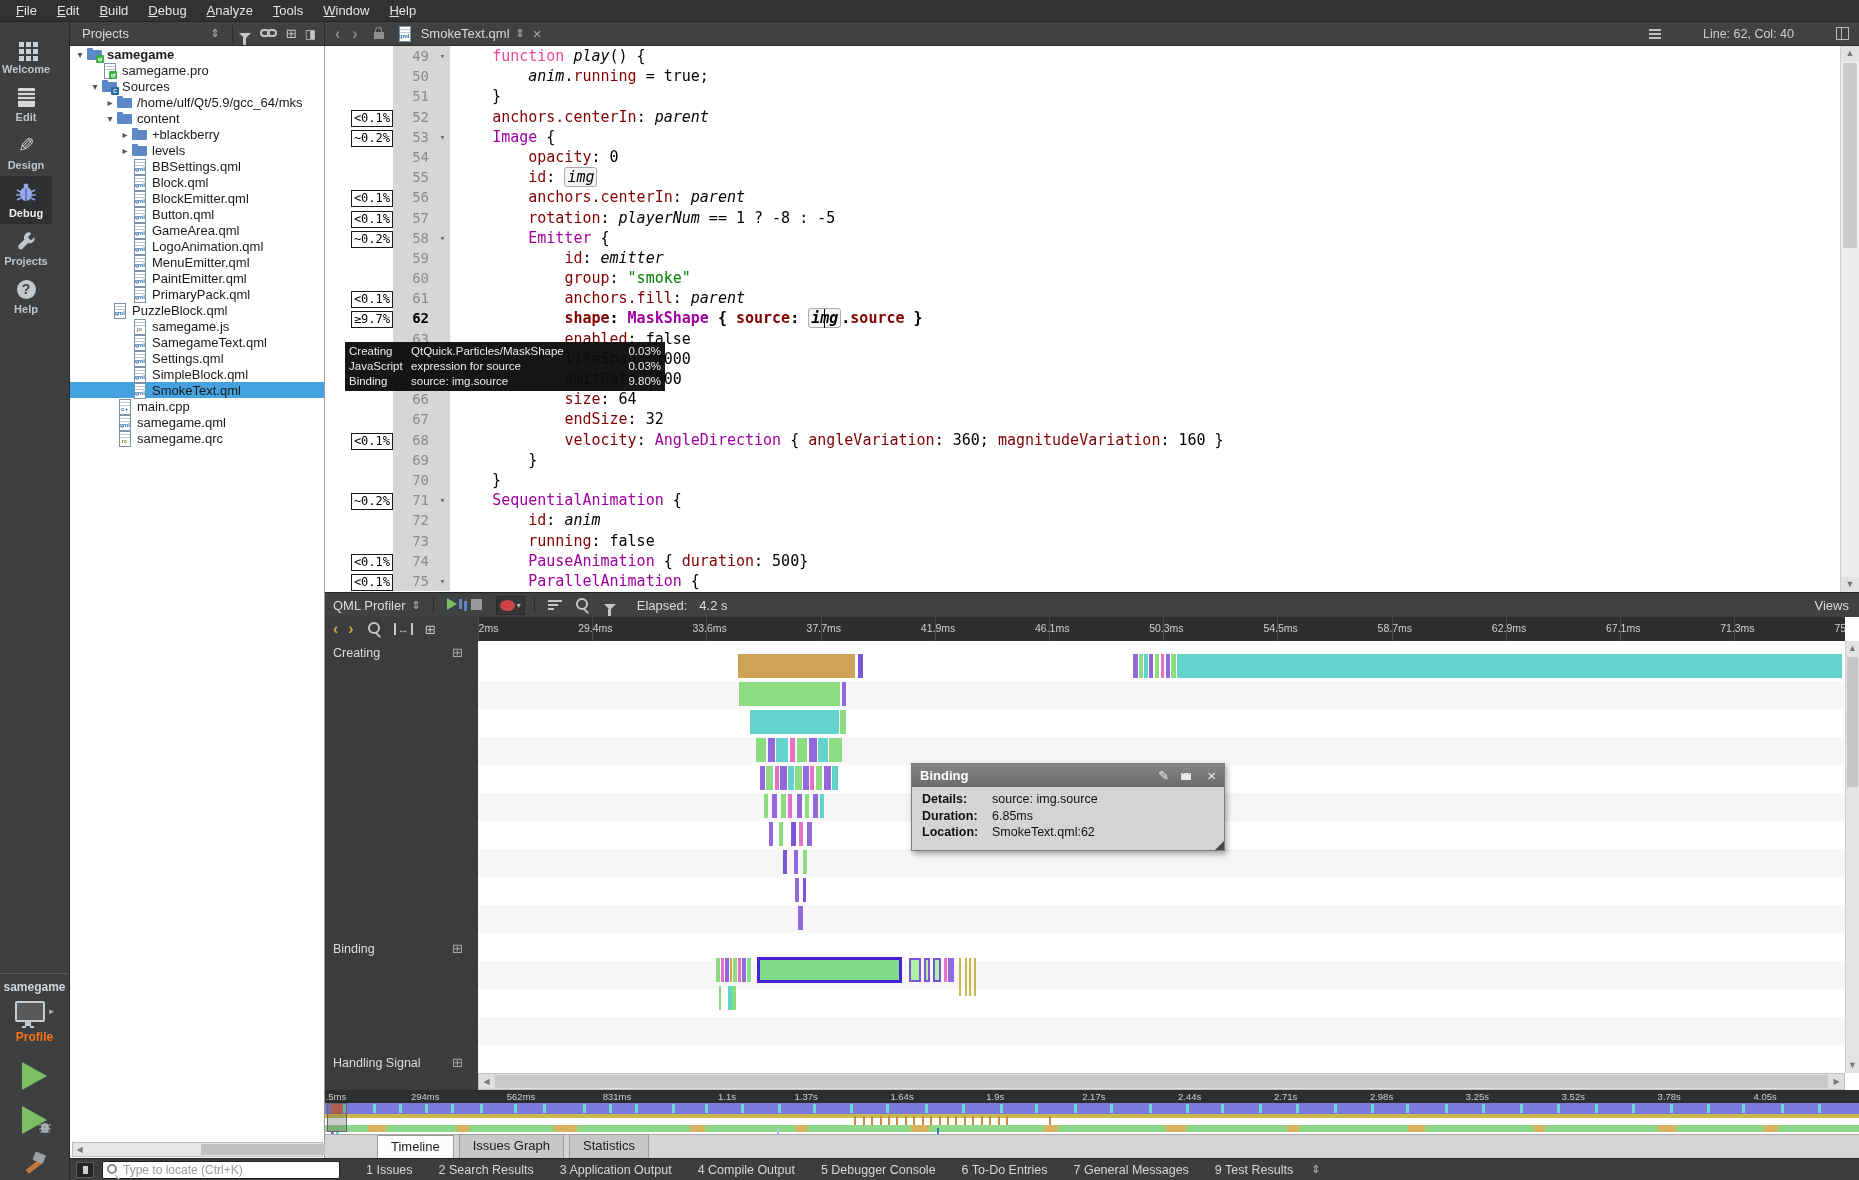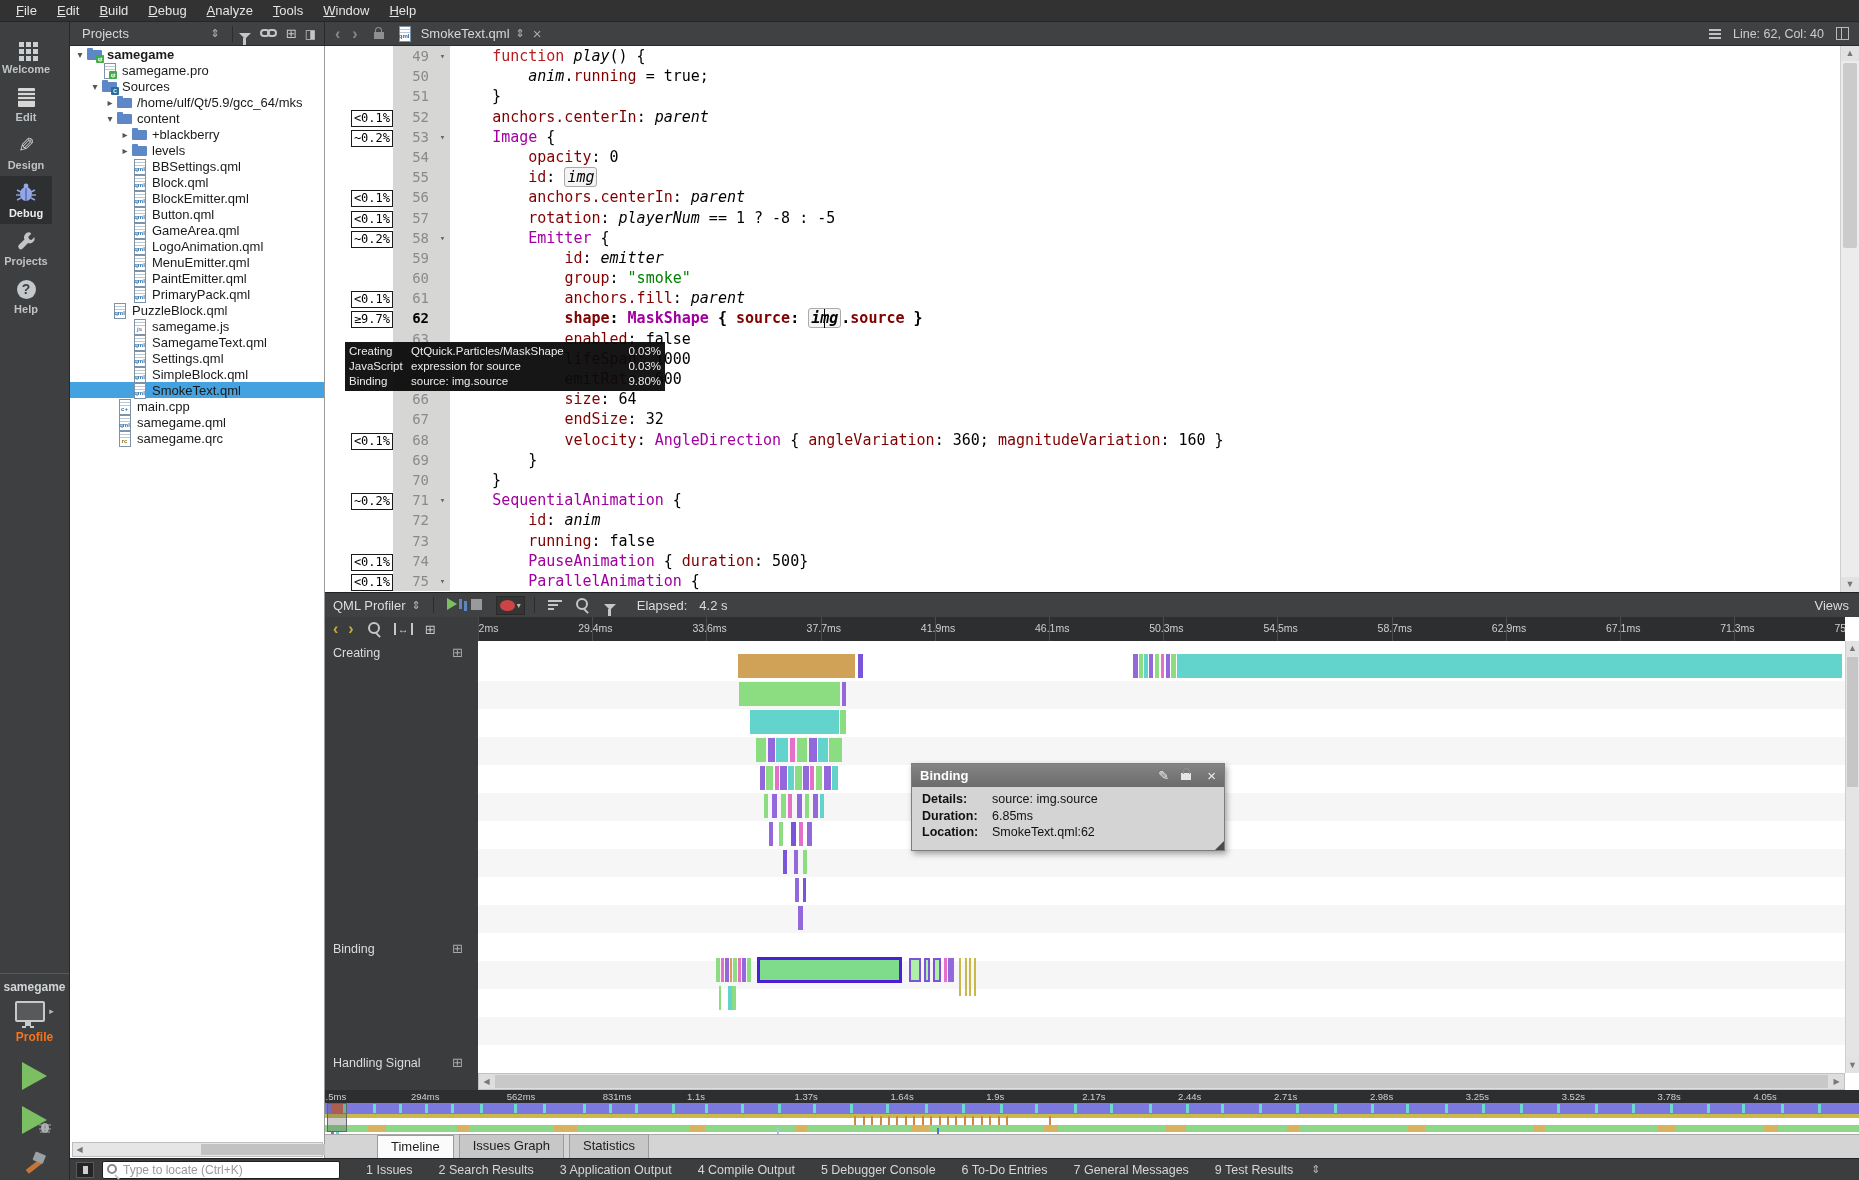--- a/index.html
+++ b/index.html
@@ -60,21 +60,21 @@
   .hsarr{position:absolute;top:0;width:13px;height:13px;color:#777;font-size:8px;line-height:13px;text-align:center;}
   
   #editor{left:325px;top:46px;width:1534px;height:546px;background:#fff;overflow:hidden;}
   .cl{display:flex;height:20.2px;line-height:20.2px;font-family:"DejaVu Sans Mono","Liberation Mono",monospace;font-size:15px;}
   .ann{width:68px;flex:0 0 68px;text-align:right;}
   .annbox{display:inline-block;border:1px solid #1a1a1a;background:#fff;font-size:12px;line-height:15px;padding:0 2px;margin-top:2px;font-family:"DejaVu Sans Mono",monospace;}
   .num{width:42px;flex:0 0 42px;background:#d6d6d4;color:#8a8a8a;text-align:right;padding-right:6px;box-sizing:border-box;font-size:14px;}
   .fold{width:15px;flex:0 0 15px;background:#d6d6d4;color:#666;font-size:9px;text-align:center;}
   .code{white-space:pre;padding-left:6px;color:#000;}
   .cur .code,.cur .num{font-weight:bold;color:#000;}
-  .k{color:#b91c1c;}
+  .k{color:#ec4899;}
   .p{color:#800000;}
   .t{color:#a000a0;}
   .i{font-style:italic;}
   .s{color:#008000;}
   .x{font-style:italic;border:1px solid #aaa;border-radius:3px;background:#f4f4f4;padding:0 2px;}
   #caret{left:499px;top:263px;width:1px;height:19px;background:#000;}
   #edtooltip{left:20px;top:296px;width:312px;background:#0d0d0dF2;background:rgba(10,10,10,.95);color:#ececec;
              font-size:11.5px;padding:2px 4px;z-index:30;}
   .ttrow{display:flex;line-height:15px;}
   .ttc1{width:62px;flex:0 0 62px;}
@@ -276,21 +276,21 @@
   <span class="chev dim" style="margin-left:10px;">‹</span>
   <span class="chev dim" style="margin-left:12px;">›</span>
   <span style="margin:0 12px 0 16px;"><span class="i-lock"></span></span>
   <span class="ticon">
       <span class="tfile"></span>
       <span class="tftxt" style="top:6px;">qml</span>
     </span>
   <span class="tb-txt" style="margin-left:4px;">SmokeText.qml</span>
   <span class="updown">⇕</span>
   <span style="color:#ababab;font-size:15px;margin-left:2px;">×</span>
-  <span style="margin-left:auto;margin-right:10px;display:flex;align-items:center;">
+  <span style="margin-left:auto;margin-right:10px;display:flex;align-items:center;gap:30px;">
     <span class="i-ham">
         <i></i>
         <i></i>
         <i></i>
       </span>
     <span style="font-size:12.5px;color:#cdcdcd;margin-left:12px;">Line: 62, Col: 40</span>
     <span class="i-splitsq" style="margin-left:12px;"></span>
   </span>
 </div>
 
@@ -868,21 +868,21 @@
   <div id="pfhscroll">
     <span class="hsarr" style="left:1px;top:1px;">◀</span>
     <span class="hsarr" style="right:1px;top:1px;">▶</span>
     <span class="thumb"></span>
   </div>
   <div id="ovruler">
       <span class="ovlab" style="left: -10px;">25.5ms</span>
       <span class="ovlab" style="left: 85.9px;">294ms</span>
       <span class="ovlab" style="left: 181.8px;">562ms</span>
       <span class="ovlab" style="left: 277.7px;">831ms</span>
-      <span class="ovlab" style="left: 362px;">1.1s</span>
+      <span class="ovlab" style="left: 393px;">1.1s</span>
       <span class="ovlab" style="left: 469.5px;">1.37s</span>
       <span class="ovlab" style="left: 565.4px;">1.64s</span>
       <span class="ovlab" style="left: 661.3px;">1.9s</span>
       <span class="ovlab" style="left: 757.2px;">2.17s</span>
       <span class="ovlab" style="left: 853.1px;">2.44s</span>
       <span class="ovlab" style="left: 949px;">2.71s</span>
       <span class="ovlab" style="left: 1044.9px;">2.98s</span>
       <span class="ovlab" style="left: 1140.8px;">3.25s</span>
       <span class="ovlab" style="left: 1236.7px;">3.52s</span>
       <span class="ovlab" style="left: 1332.6px;">3.78s</span>

